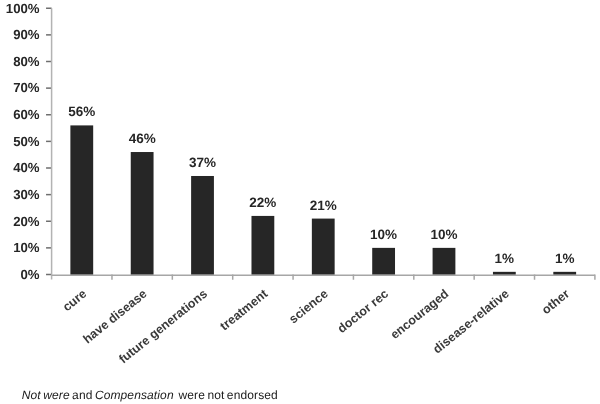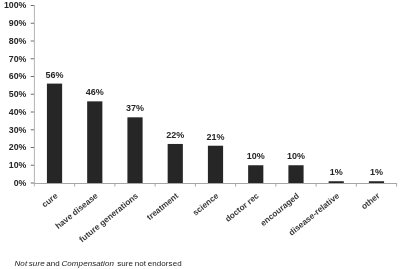--- a/index.html
+++ b/index.html
@@ -83,13 +83,13 @@
       <text x="0" y="0" text-anchor="end" class="xlab" transform="translate(98.46666666666668,196.8) rotate(-39)">have disease</text>
       <text x="0" y="0" text-anchor="end" class="xlab" transform="translate(138.7111111111111,196.8) rotate(-39)">future generations</text>
       <text x="0" y="0" text-anchor="end" class="xlab" transform="translate(178.95555555555555,196.8) rotate(-39)">treatment</text>
       <text x="0" y="0" text-anchor="end" class="xlab" transform="translate(219.20000000000002,196.8) rotate(-39)">science</text>
       <text x="0" y="0" text-anchor="end" class="xlab" transform="translate(259.44444444444446,196.8) rotate(-39)">doctor rec</text>
       <text x="0" y="0" text-anchor="end" class="xlab" transform="translate(299.68888888888887,196.8) rotate(-39)">encouraged</text>
       <text x="0" y="0" text-anchor="end" class="xlab" transform="translate(339.93333333333334,196.8) rotate(-39)">disease-relative</text>
       <text x="0" y="0" text-anchor="end" class="xlab" transform="translate(380.17777777777775,196.8) rotate(-39)">other</text>
     </g>
 </svg>
-<div id="footnote"><span class="it">Not sure</span><span> and </span><span class="it">Compensation</span><span>  sure not endorsed</span></div>
+<div id="footnote"><span class="it">Not were</span><span> and </span><span class="it">Compensation</span><span>  were not endorsed</span></div>
 
 </body></html>

